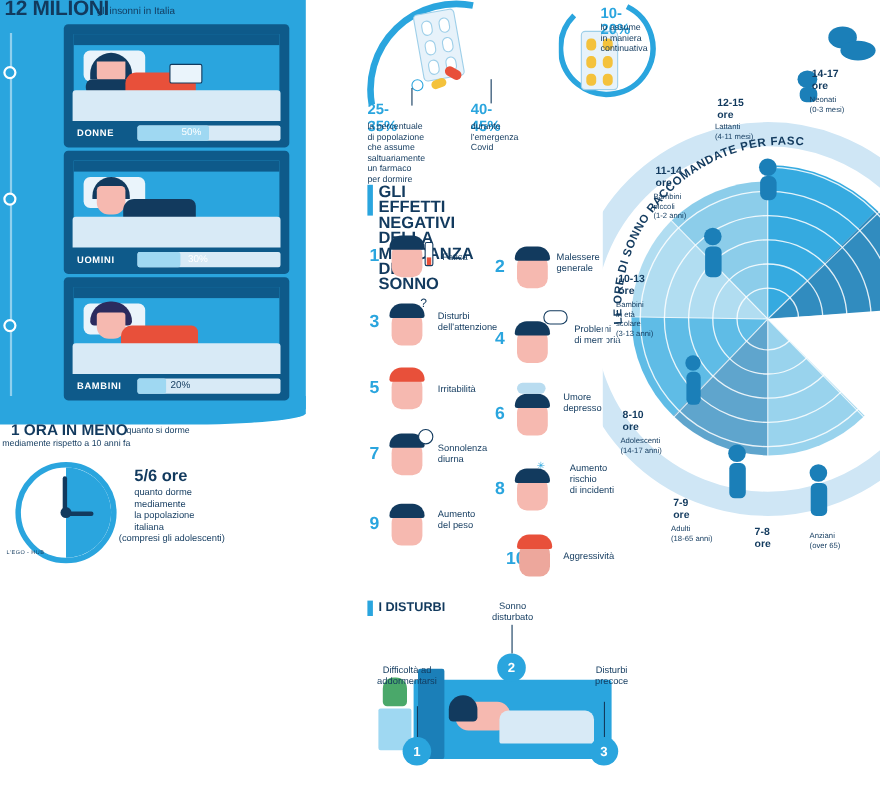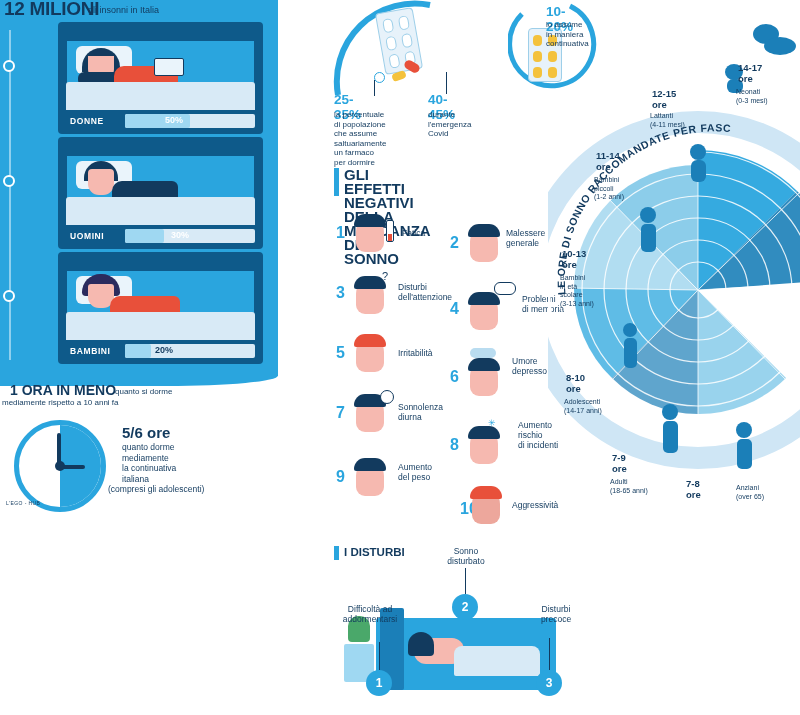--- a/index.html
+++ b/index.html
@@ -26,21 +26,21 @@
     background:#0e5a8a; border-radius:4px; }
   .bed-inner { position:absolute; left:9px; top:9px; width:187px; height:78px; background:#2aa5de; }
   .bed-head { position:absolute; left:9px; top:9px; width:187px; height:10px; background:#0e5a8a; }
   .pillow { position:absolute; left:18px; top:24px; width:56px; height:28px; background:#eaf4fb; border-radius:6px; }
   .blanket { position:absolute; left:8px; top:60px; width:189px; height:28px; background:#d8eaf6; border-radius:3px 3px 0 0; }
   .person-head { position:absolute; width:26px; height:30px; border-radius:13px 13px 10px 10px; }
   .person-body { position:absolute; width:70px; height:30px; border-radius:14px 8px 0 0; }
   .bed-label { position:absolute; left:12px; bottom:8px; font-size:8.5px; font-weight:bold; color:#ffffff; letter-spacing:0.6px; }
   .bar-track { position:absolute; right:8px; bottom:6px; width:130px; height:14px; background:#d8eaf6; border-radius:2px; }
   .bar-fill { position:absolute; left:0; top:0; height:14px; border-radius:2px; }
-  .bar-val { position:absolute; top:1px; font-size:9px; font-weight:bold; }
+  .bar-val { position:absolute; top:1px; font-size:9px; font-weight:normal; }
   .dot { position:absolute; left:3px; width:12px; height:12px; border-radius:50%; border:2px solid #ffffff; background:#2aa5de; }
 
   .clock { position:absolute; width:92px; height:92px; border-radius:50%;
     background:#ffffff; border:5px solid #2aa5de; }
   .clock-fill { position:absolute; left:41px; top:0; width:41px; height:82px;
     background:#2aa5de; border-radius:0 41px 41px 0; }
 
   
   .section-bar { position:absolute; width:5px; background:#2aa5de; }
   .sec-title { position:absolute; font-size:15px; font-weight:bold; color:#123a5e; line-height:14px; }
@@ -153,21 +153,21 @@
       <div class="abs" style="left:38px;top:8px;width:4px;height:36px;background:#123a5e;border-radius:2px;"></div>
       <div class="abs" style="left:40px;top:40px;width:26px;height:4px;background:#123a5e;border-radius:2px;"></div>
       <div class="abs" style="left:36px;top:36px;width:10px;height:10px;border-radius:50%;background:#123a5e;"></div>
     </div>
     <div class="abs credit" style="left:6px;top:500px;">L'EGO - HUB</div>
 
     <div class="abs" style="left:122px;top:424px;font-size:15px;font-weight:bold;color:#123a5e;">5/6 ore</div>
     <div class="abs" style="left:122px;top:442px;font-size:8.5px;color:#123a5e;line-height:10.5px;">
       <div>quanto dorme</div>
       <div>mediamente</div>
-      <div>la continuativa</div>
+      <div>la popolazione</div>
       <div>italiana</div>
       <div style="margin-left:-14px;">(compresi gli adolescenti)</div>
     </div>
   </div>
 
   <div class="abs">
 
     <svg class="abs" style="left:320px;top:0px;" width="120" height="120">
       <path d="M110,5 A78,78 0 0 0 18,95" fill="none" stroke="#2aa5de" stroke-width="6"></path>
     </svg>

